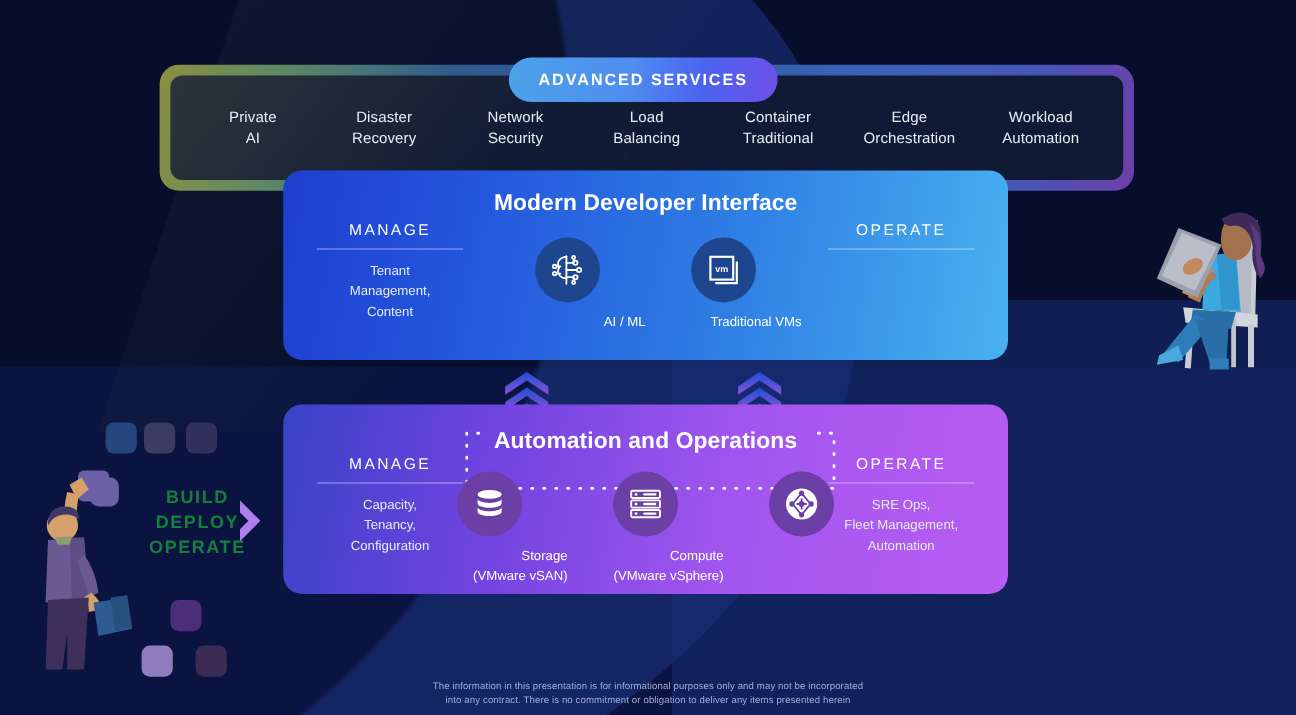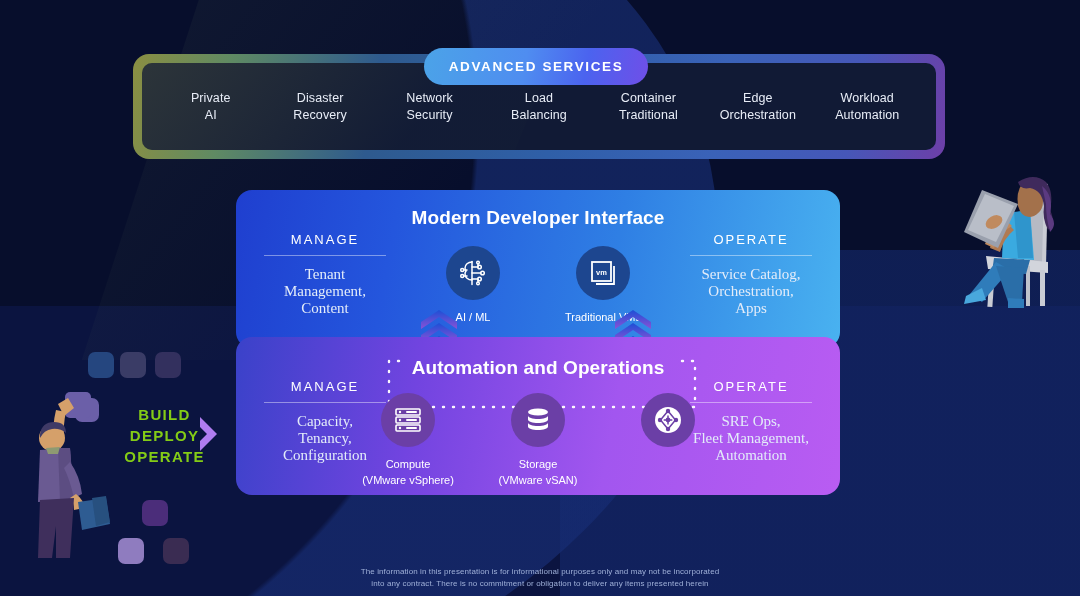--- a/index.html
+++ b/index.html
@@ -72,21 +72,20 @@
   }
 
   
   .panel{
     position:absolute; left:236px; width:604px; border-radius:16px;
     overflow:hidden;
   }
   .panel-top{
     top:142px; height:158px;
     background:linear-gradient(100deg,#1f3fcf 0%, #2456dd 26%, #2f7fe4 62%, #49b2f0 100%);
-    margin-top:48px;
   }
   .panel-bottom{
     top:337px; height:158px;
     background:linear-gradient(100deg,#3a42c9 0%, #7244e0 30%, #a256ef 62%, #b95cf2 100%);
   }
 
   .panel-title{
     position:absolute; left:0; right:0; text-align:center;
     color:#ffffff; font-weight:bold; font-size:19px; letter-spacing:.1px;
   }
@@ -95,27 +94,27 @@
 
   .side{
     position:absolute; width:150px; text-align:center; color:#eef3fb;
   }
   .side-head{
     font-weight:normal; font-size:13px; letter-spacing:2px; color:#ffffff;
   }
   .side-rule{
     height:1px; margin:8px 14px 10px; background:rgba(255,255,255,.42);
   }
-  .side-body{ font-size:15px; line-height:17px; color:#e3ecf9;font-family:Liberation Serif, serif; }
+  .side-body{ font-size:11px; line-height:17px; color:#e3ecf9; }
 
   .icons-row{
     position:absolute; display:flex; gap:0; left:0; right:0;
     justify-content:center; align-items:flex-start;
   }
-  .icon-cell{ width:130px; text-align:center; }
+  .icon-cell{ width:130px; text-align:right; }
   .icon-circle{
     width:54px; height:54px; border-radius:50%;
     margin:0 auto 9px; display:flex; align-items:center; justify-content:center;
   }
   .panel-top .icon-circle{ background:#1d468f; }
   .panel-bottom .icon-circle{ background:#6b3fa6; }
   .icon-label{ color:#ffffff; font-size:11px; line-height:16px; }
 
   .dash-wrap{ position:absolute; left:145px; top:22px; width:322px; height:78px; pointer-events:none; }
 
@@ -124,21 +123,21 @@
   .chevstack svg{ width:100%; height:100%; display:block; }
 
   
   .consume{
     position:absolute; left:852px; top:208px; display:flex; align-items:center; gap:10px;
   }
   .consume-text{ color:#3aa8ef; font-weight:bold; font-size:13.5px; letter-spacing:1.5px; }
 
   .build{
     position:absolute; left:92px; top:404px; width:145px; text-align:center;
-    color:#84cc16; font-weight:bold; font-size:15px; line-height:21px; letter-spacing:1.3px;
+    color:#15803d; font-weight:bold; font-size:15px; line-height:21px; letter-spacing:1.3px;
   }
   .build-arrow{ position:absolute; left:196px; top:415px; }
 
   
   .person-right{ position:absolute; left:930px; top:170px; }
   .person-left{ position:absolute; left:30px; top:390px; }
 
   
   .footer{
     position:absolute; left:0; right:0; top:566px; text-align:center;
@@ -212,25 +211,20 @@
       <div class="side-body">
         <div>Tenant</div>
         <div>Management,</div>
         <div>Content</div>
       </div>
     </div>
 
     <div class="side" style="left:440px; top:42px;">
       <div class="side-head">OPERATE</div>
       <div class="side-rule"></div>
-      <div class="side-body">
-        <div>Service Catalog,</div>
-        <div>Orchestration,</div>
-        <div>Apps</div>
-      </div>
     </div>
 
     <div class="icons-row" style="top:56px;">
       <div class="icon-cell">
         <div class="icon-circle">
           <svg width="34" height="34" viewBox="0 0 34 34" fill="none" stroke="#ffffff" stroke-width="1.5" stroke-linecap="round">
             <path d="M16 6c-4 0-7 2.6-7 6 0 1.1.4 2.2 1 3-.7.9-1 1.9-1 3 0 3.4 3 6 7 6" fill="none"></path>
             <path d="M16 5.5v23"></path>
             <path d="M16 11h6M16 17h9M16 23h6"></path>
             <circle cx="23.5" cy="11" r="1.8"></circle>
@@ -319,53 +313,53 @@
 
     <div class="dash-wrap">
       <svg width="322" height="78" viewBox="0 0 322 78" fill="none">
         <path d="M18 2 H8 V48 H314 V2 H300" stroke="#ffffff" stroke-width="2.4" stroke-linecap="round" stroke-dasharray="1 9" fill="none" opacity="0.95"></path>
       </svg>
     </div>
 
     <div class="icons-row" style="top:56px;">
       <div class="icon-cell">
         <div class="icon-circle">
+          <svg width="32" height="32" viewBox="0 0 32 32" fill="#ffffff">
+            <ellipse cx="16" cy="8" rx="10" ry="3.6"></ellipse>
+            <path d="M6 11.5c0 2 4.5 3.6 10 3.6s10-1.6 10-3.6v4c0 2-4.5 3.6-10 3.6S6 17.5 6 15.5z"></path>
+            <path d="M6 18.5c0 2 4.5 3.6 10 3.6s10-1.6 10-3.6v4c0 2-4.5 3.6-10 3.6S6 24.5 6 22.5z"></path>
+          </svg>
+        </div>
+        <div class="icon-label">
+          <div>Storage</div>
+          <div>(VMware vSAN)</div>
+        </div>
+      </div>
+
+      <div class="icon-cell">
+        <div class="icon-circle">
           <svg width="32" height="32" viewBox="0 0 32 32">
             <g fill="none" stroke="#ffffff" stroke-width="1.6">
               <rect x="4" y="5" width="24" height="6" rx="1"></rect>
               <rect x="4" y="13" width="24" height="6" rx="1"></rect>
               <rect x="4" y="21" width="24" height="6" rx="1"></rect>
             </g>
             <g fill="#ffffff">
               <circle cx="8" cy="8" r="1.2"></circle>
                 <circle cx="8" cy="16" r="1.2"></circle>
                 <circle cx="8" cy="24" r="1.2"></circle>
               <rect x="14" y="7" width="11" height="2" rx="1"></rect>
               <rect x="14" y="15" width="11" height="2" rx="1"></rect>
               <rect x="14" y="23" width="11" height="2" rx="1"></rect>
             </g>
           </svg>
         </div>
         <div class="icon-label">
           <div>Compute</div>
           <div>(VMware vSphere)</div>
-        </div>
-      </div>
-
-      <div class="icon-cell">
-        <div class="icon-circle">
-          <svg width="32" height="32" viewBox="0 0 32 32" fill="#ffffff">
-            <ellipse cx="16" cy="8" rx="10" ry="3.6"></ellipse>
-            <path d="M6 11.5c0 2 4.5 3.6 10 3.6s10-1.6 10-3.6v4c0 2-4.5 3.6-10 3.6S6 17.5 6 15.5z"></path>
-            <path d="M6 18.5c0 2 4.5 3.6 10 3.6s10-1.6 10-3.6v4c0 2-4.5 3.6-10 3.6S6 24.5 6 22.5z"></path>
-          </svg>
-        </div>
-        <div class="icon-label">
-          <div>Storage</div>
-          <div>(VMware vSAN)</div>
         </div>
       </div>
 
       <div class="icon-cell">
         <div class="icon-circle">
           <svg width="34" height="34" viewBox="0 0 34 34">
             <circle cx="17" cy="17" r="13" fill="#ffffff"></circle>
             <g stroke="#6b3fa6" stroke-width="1.5" fill="none">
               <path d="M17 8 L24.5 17 L17 26 L9.5 17 Z"></path>
               <path d="M17 12.5v9M12.7 17h8.6"></path>

